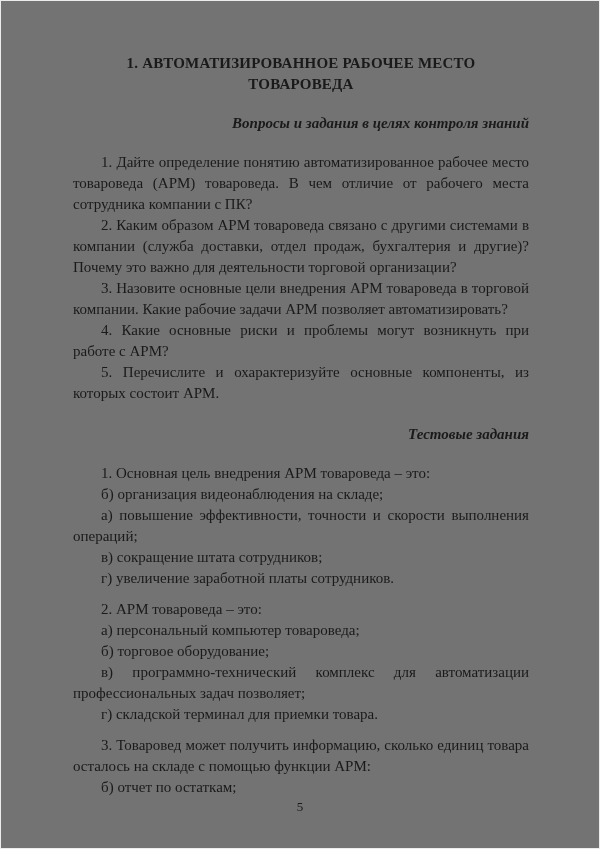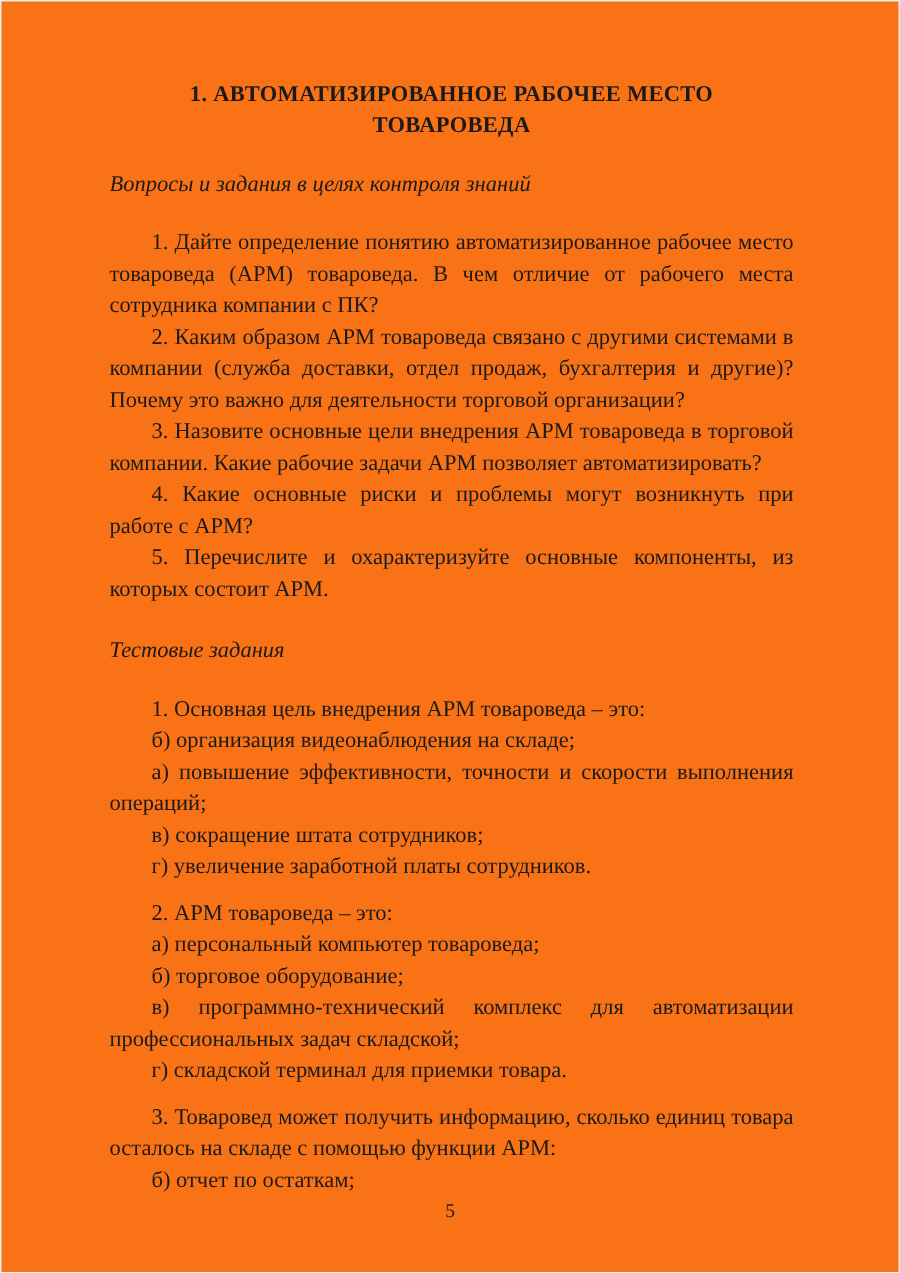--- a/index.html
+++ b/index.html
@@ -5,41 +5,41 @@
   html, body {
     margin: 0;
     padding: 0;
     background: #ffffff;
   }
   .page {
     position: relative;
     width: 600px;
     height: 849px;
     box-sizing: border-box;
-    background: #f97316;
+    background: #737373;
     border: 1px solid #ececec;
     padding: 52px 70px 0 72px;
     font-family: "Liberation Serif", "DejaVu Serif", serif;
     color: #1a1a1a;
     overflow: hidden;
   }
   .title {
     font-size: 15px;
     line-height: 21px;
     font-weight: bold;
     text-align: center;
     letter-spacing: 0.2px;
     margin: 0 0 18px 0;
   }
   .subheading {
     font-size: 15px;
     line-height: 21px;
     font-style: italic;
-    font-weight: normal;
-    text-align: left;
+    font-weight: bold;
+    text-align: right;
     margin: 0 0 18px 0;
   }
   .subheading.tests {
     margin-top: 20px;
   }
   .para {
     font-size: 15px;
     line-height: 21px;
     text-align: justify;
     text-indent: 28px;
@@ -88,21 +88,21 @@
     <p class="para">б) организация видеонаблюдения на складе;</p>
     <p class="para">а) повышение эффективности, точности и скорости выполнения операций;</p>
     <p class="para">в) сокращение штата сотрудников;</p>
     <p class="para">г) увеличение заработной платы сотрудников.</p>
   </div>
 
   <div class="test-block">
     <p class="para">2. АРМ товароведа – это:</p>
     <p class="para">а) персональный компьютер товароведа;</p>
     <p class="para">б) торговое оборудование;</p>
-    <p class="para">в) программно-технический комплекс для автоматизации профессиональных задач складской;</p>
+    <p class="para">в) программно-технический комплекс для автоматизации профессиональных задач позволяет;</p>
     <p class="para">г) складской терминал для приемки товара.</p>
   </div>
 
   <div class="test-block">
     <p class="para">3. Товаровед может получить информацию, сколько единиц товара осталось на складе с помощью функции АРМ:</p>
     <p class="para">б) отчет по остаткам;</p>
   </div>
 
   <div class="page-number">5</div>
 

